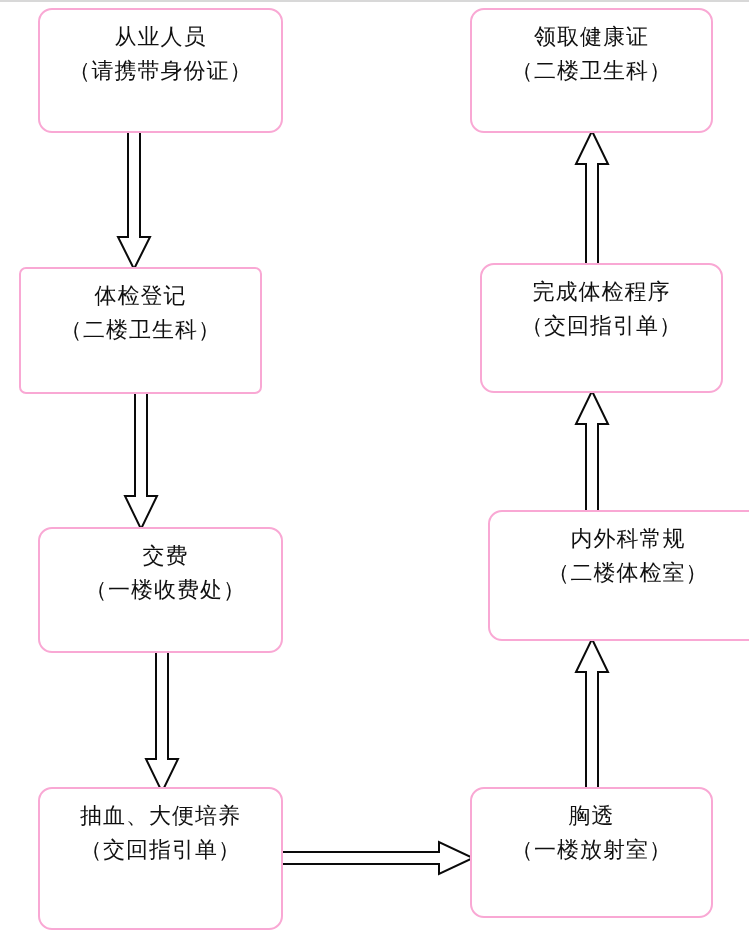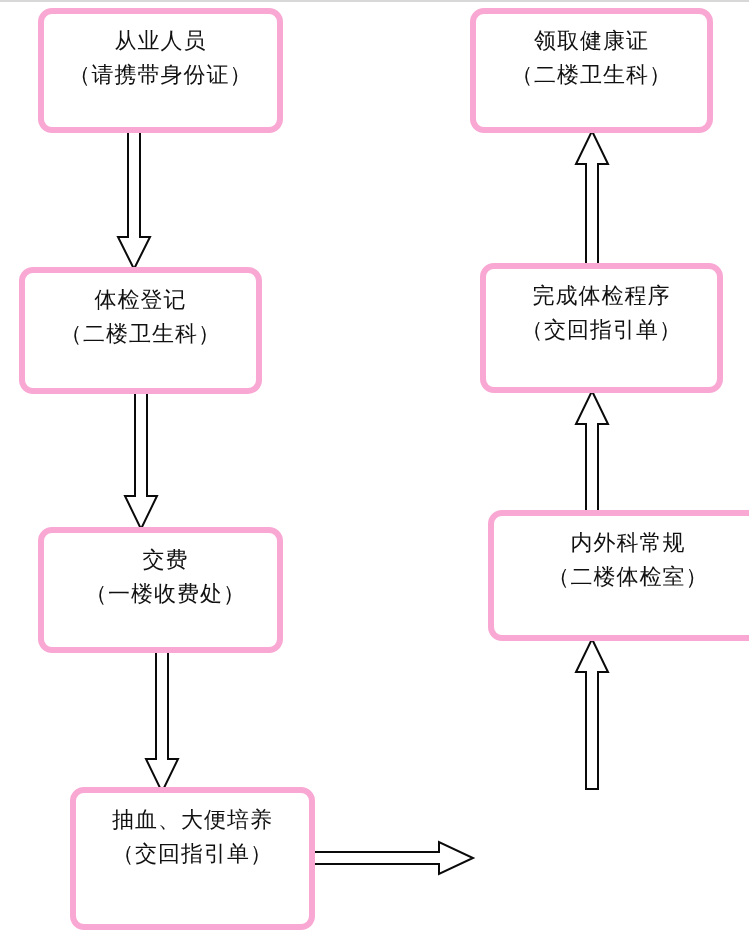--- a/index.html
+++ b/index.html
@@ -8,21 +8,21 @@
     background:#ffffff;
     font-family:"DejaVu Serif","Liberation Serif",serif;
     overflow:hidden;
   }
   #canvas{position:relative;width:749px;height:940px;background:#fff;}
   .top-rule{position:absolute;left:0;top:0;width:749px;height:2px;background:#d8d8d8;}
 
   .node{
     position:absolute;
     box-sizing:border-box;
-    border:6px solid #f9a8d4;
+    border:2px solid #f9a8d4;
     border-radius:14px;
     background:#ffffff;
     display:flex;
     flex-direction:column;
     align-items:center;
     padding-top:10px;
     z-index:3;
   }
   .node .line1,.node .line2{
     color:#111;
@@ -68,35 +68,39 @@
 
   <svg class="arrow-svg" style="left:566px;top:131px;" width="52" height="137" viewBox="0 0 52 137">
     <polygon points="26,0 42,33 32,33 32,135 20,135 20,33 10,33"></polygon>
   </svg>
 
   <div class="node" style="left:38px;top:8px;width:245px;height:125px;">
     <div class="line1">从业人员</div>
     <div class="line2">（请携带身份证）</div>
   </div>
 
-  <div class="node" style="left:19px;top:267px;width:243px;height:127px;">
+  <div class="node" style="left:19px;top:267px;width:243px;height:127px;border-radius:7px;">
     <div class="line1">体检登记</div>
     <div class="line2">（二楼卫生科）</div>
   </div>
 
   <div class="node" style="left:38px;top:527px;width:245px;height:126px;padding-left:10px;">
     <div class="line1">交费</div>
     <div class="line2">（一楼收费处）</div>
   </div>
 
-  <div class="node" style="left:38px;top:787px;width:245px;height:143px;margin-left:32px;">
+  <div class="node" style="left:38px;top:787px;width:245px;height:143px;">
     <div class="line1">抽血、大便培养</div>
     <div class="line2">（交回指引单）</div>
   </div>
 
+  <div class="node" style="left:470px;top:787px;width:243px;height:131px;">
+    <div class="line1">胸透</div>
+    <div class="line2">（一楼放射室）</div>
+  </div>
 
   <div class="node" style="left:488px;top:510px;width:280px;height:131px;">
     <div class="line1">内外科常规</div>
     <div class="line2">（二楼体检室）</div>
   </div>
 
   <div class="node" style="left:480px;top:263px;width:243px;height:130px;">
     <div class="line1">完成体检程序</div>
     <div class="line2">（交回指引单）</div>
   </div>

